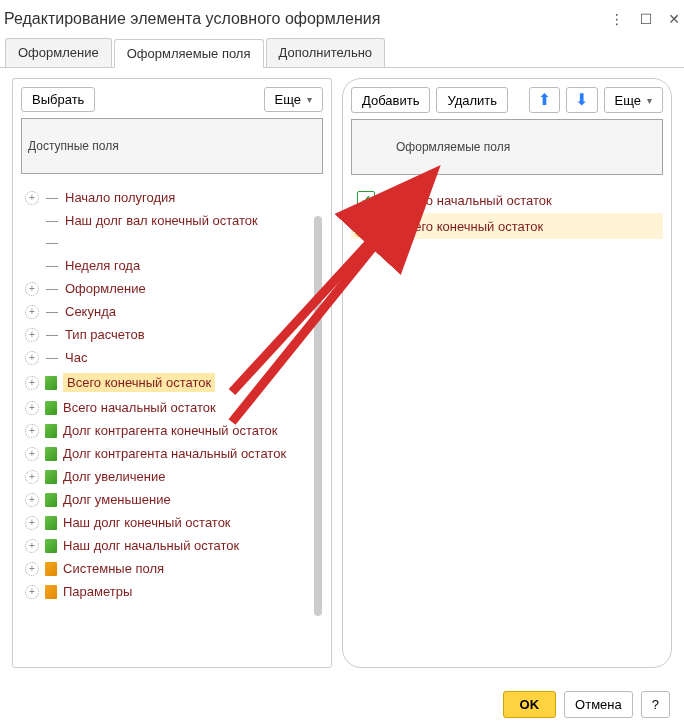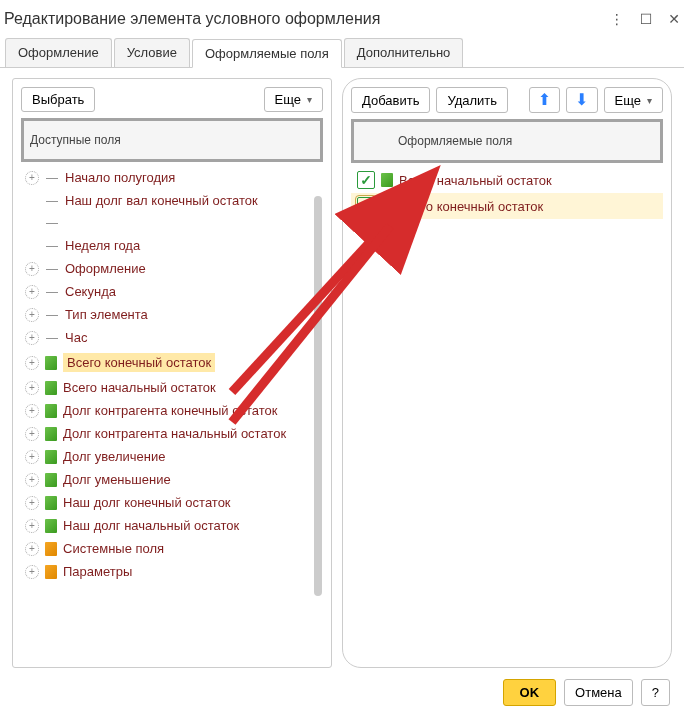--- a/index.html
+++ b/index.html
@@ -13,36 +13,36 @@
   .tab.active { background: #fff; border-bottom: 1px solid #fff; top: 1px; }
   .content { padding: 10px 12px; display: flex; gap: 10px; height: 610px; }
   .pane { border: 1px solid #ccc; border-radius: 3px; padding: 8px; display: flex; flex-direction: column; }
   .pane.left { width: 320px; }
   .pane.right { flex: 1; border-radius: 19px; }
   .toolbar { display: flex; justify-content: space-between; margin-bottom: 6px; }
   .toolbar .group { display: flex; gap: 6px; }
   .btn { border: 1px solid #bbb; background: #fff; border-radius: 3px; padding: 4px 10px; font-size: 13px; cursor: pointer; display: inline-flex; align-items: center; gap: 4px; }
   .btn.icon-only { padding: 4px 8px; }
   .btn .dd { font-size: 10px; color: #666; margin-left:2px; }
-  .listhead { background: #f5f5f5; border: 3px solid #a3a3a3; padding: 12px 6px; font-size: 12px; color: #444; margin-bottom: 4px; }
+  .listhead { background: #f5f5f5; border: 1px solid #a3a3a3; padding: 20px 6px; font-size: 12px; color: #444; margin-bottom: 12px; }
   .listhead.right { padding-left: 44px; }
   .tree { overflow-y: auto; overflow-x: hidden; flex: 1; position: relative; }
   .row { display: flex; align-items: center; padding: 4px 4px; white-space: nowrap; gap: 6px; }
   .row.sel2 { background: #fff5d6; }
   .exp { width: 14px; height: 14px; border: 1px dotted #aaa; border-radius: 50%; display: inline-flex; align-items: center; justify-content: center; font-size: 10px; color: #888; cursor:pointer; }
   .exp.blank { border: none; }
   .dash { color: #888; font-size: 12px; width: 14px; text-align:center; }
   .ficon { width: 12px; height: 14px; display: inline-block; border-radius: 1px; }
   .ficon.green { background: linear-gradient(135deg,#6cc24a,#3a9a1f); }
   .ficon.orange { background: linear-gradient(135deg,#f5a623,#e08800); }
   .label { font-size: 13px; color: #7f1d1d; }
   .right .row { padding-left: 6px; }
   .chk { width: 18px; height: 18px; border: 1.5px solid #2a9a3a; border-radius: 2px; display: inline-flex; align-items: center; justify-content: center; color: #2a9a3a; font-size: 14px; font-weight: bold; cursor:pointer; }
   .chk.boxed { outline: 1px solid #c9a94b; outline-offset: 1px; }
-  .footer { position: absolute; bottom: 22px; right: 14px; display: flex; gap: 8px; }
+  .footer { position: absolute; bottom: 10px; right: 14px; display: flex; gap: 8px; }
   .btn.primary { background: #ffd23f; border-color: #d4a400; font-weight: bold; padding: 5px 16px; }
   .btn.q { padding: 5px 10px; }
   
   .scrollbar { position: absolute; right: 1px; top: 30px; width: 8px; height: 400px; background: #ccc; border-radius: 4px; }
   
   .overlay { position:absolute; top:0; left:0; pointer-events:none; }
   .arrow-up { color:#2a7fff; font-size:16px; line-height:1; }
   .arrow-dn { color:#2a7fff; font-size:16px; line-height:1; }
 </style>
 </head>
@@ -52,21 +52,20 @@
   <div class="title">Редактирование элемента условного оформления</div>
   <div class="sys">
     <span>⋮</span>
     <span>☐</span>
     <span>✕</span>
   </div>
 </div>
 
 <div class="tabs" id="tabstrip">
     <div class="tab">Оформление</div>
-    <div class="tab">Условие</div>
     <div class="tab active">Оформляемые поля</div>
     <div class="tab">Дополнительно</div>
   </div>
 
 <div class="content">
 
   <div class="pane left">
     <div class="toolbar">
       <div class="group">
         <button class="btn">Выбрать</button>
@@ -106,21 +105,21 @@
           <span class="label">Оформление</span>
         </div>
         <div class="row">
           <span class="exp">+</span>
           <span class="dash">—</span>
           <span class="label">Секунда</span>
         </div>
         <div class="row">
           <span class="exp">+</span>
           <span class="dash">—</span>
-          <span class="label">Тип элемента</span>
+          <span class="label">Тип расчетов</span>
         </div>
         <div class="row">
           <span class="exp">+</span>
           <span class="dash">—</span>
           <span class="label">Час</span>
         </div>
         <div class="row">
           <span class="exp">+</span>
           <span class="ficon green"></span>
           <span class="label" style="background: rgb(255, 233, 168); padding: 2px 4px;">Всего конечный остаток</span>

